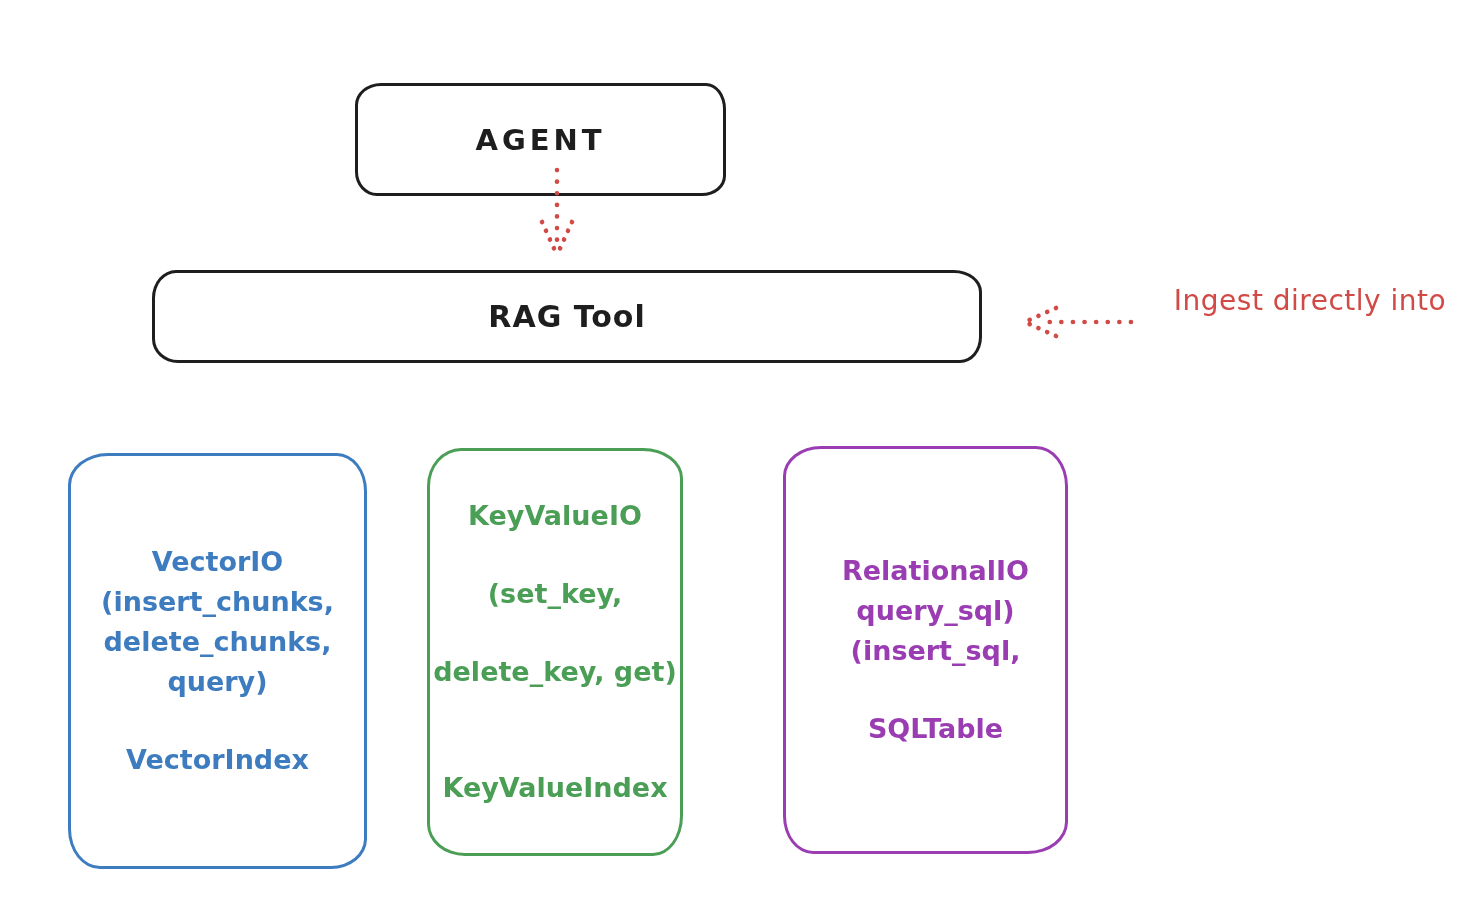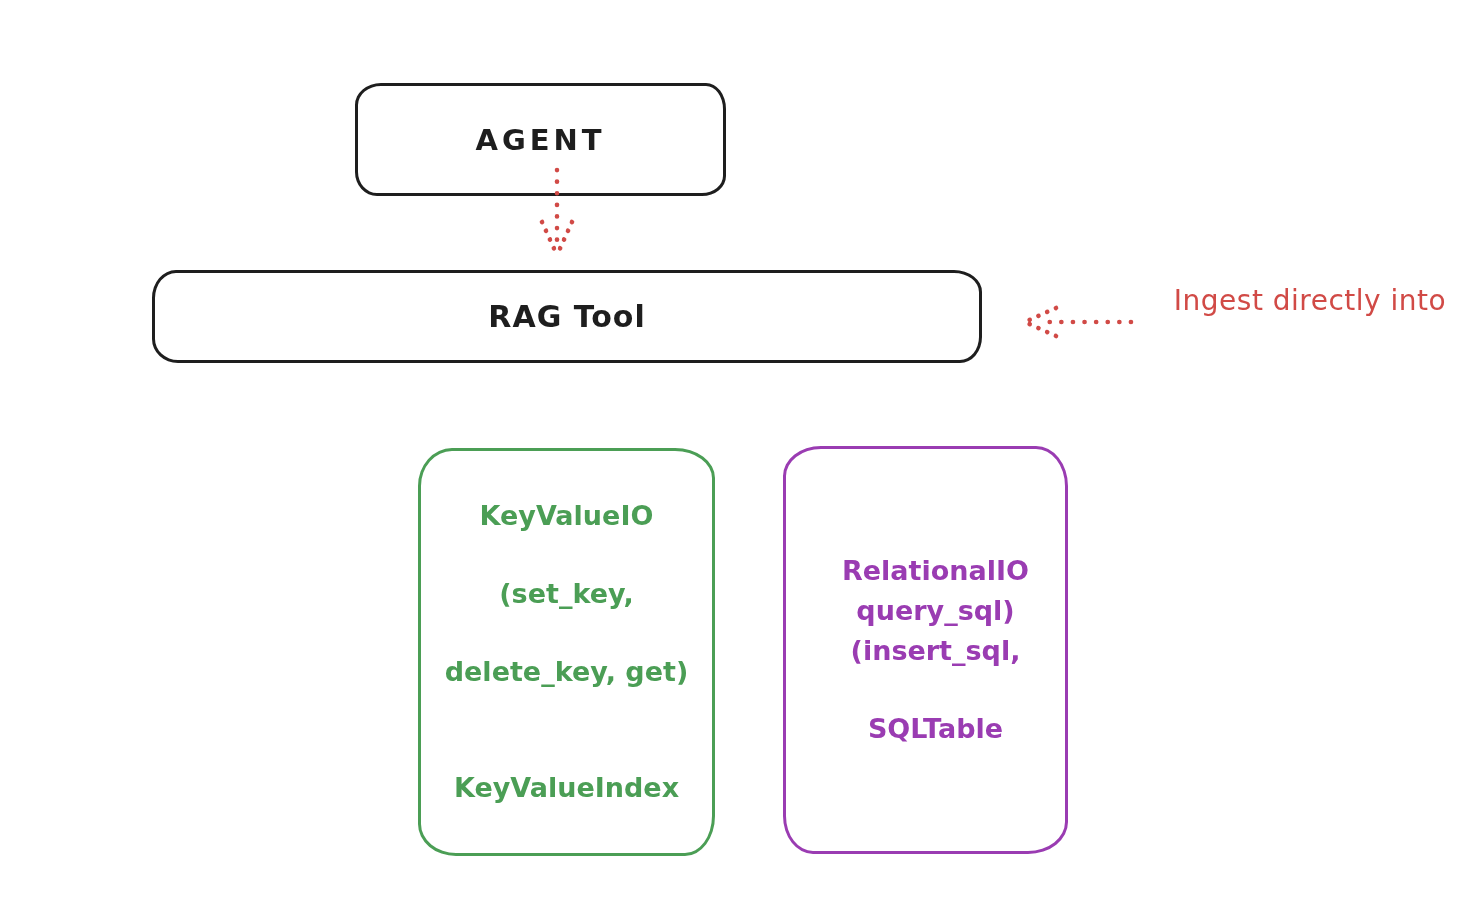--- a/index.html
+++ b/index.html
@@ -60,22 +60,22 @@
     font-size: 27px;
     font-weight: 600;
     line-height: 40px;
   }
   #vector-io-box {
     left: 68px; top: 453px;
     width: 299px; height: 416px;
     border-radius: 40px 30px 36px 32px / 32px 38px 30px 40px;
   }
   #keyvalue-io-box {
-    left: 418px; top: 448px;
-    width: 297px; height: 408px;
+    left: 427px; top: 448px;
+    width: 256px; height: 408px;
     border-radius: 34px 40px 30px 38px / 38px 30px 40px 32px;
     gap: 38px;
   }
   #relational-io-box {
     left: 783px; top: 446px;
     width: 285px; height: 408px;
     border-radius: 38px 32px 40px 30px / 30px 40px 32px 38px;
   }
   .io-index-label {
     margin-top: 38px;
@@ -139,20 +139,27 @@
       <path class="dotted-arrow" d="M 1131 322 L 1040 322"></path>
       <path class="dotted-arrow-head" d="M 1056 308 L 1027 321"></path>
       <path class="dotted-arrow-head" d="M 1056 336 L 1027 323"></path>
     </g>
   </svg>
 
   <div id="ingest-annotation" style="color: rgb(209, 74, 70);">
     <div>Ingest directly into</div>
   </div>
 
+  <div id="vector-io-box" class="io-box" style="border-color: rgb(62, 124, 192); color: rgb(62, 124, 192);">
+    <div>VectorIO</div>
+    <div>(insert_chunks,</div>
+    <div>delete_chunks,</div>
+    <div>query)</div>
+    <div class="io-index-label">VectorIndex</div>
+  </div>
 
   <div id="keyvalue-io-box" class="io-box" style="border-color: rgb(75, 158, 85); color: rgb(75, 158, 85);">
     <div>KeyValueIO</div>
     <div>(set_key,</div>
     <div>delete_key, get)</div>
     <div class="io-index-label">KeyValueIndex</div>
   </div>
 
   <div id="relational-io-box" class="io-box" style="border-color: rgb(154, 60, 178); color: rgb(154, 60, 178); padding-left: 20px;">
     <div>RelationalIO</div>

